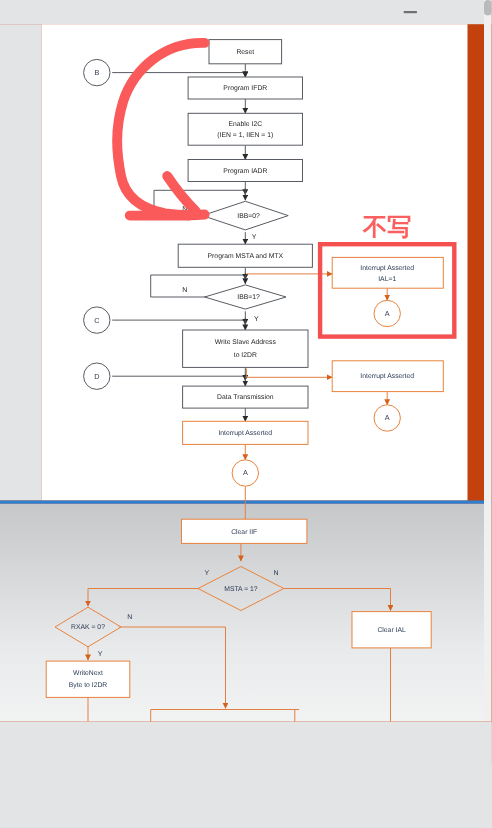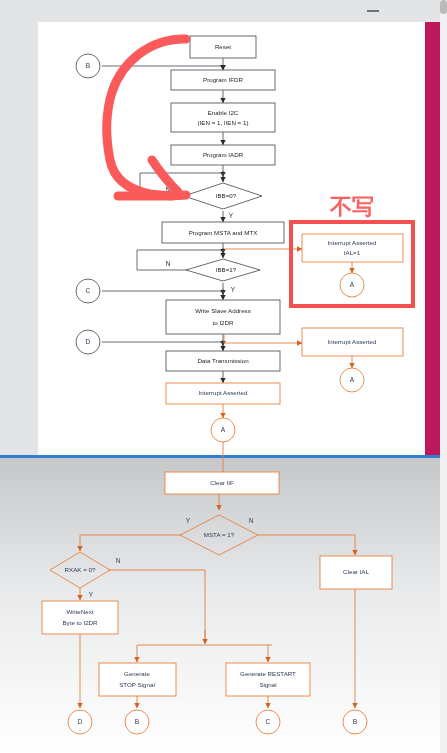--- a/index.html
+++ b/index.html
@@ -1,17 +1,17 @@
 <!DOCTYPE html>
 <html><head>
 <meta charset="utf-8">
 <style>
   html,body{margin:0;padding:0;background:#e3e4e6;}
   body{width:447px;height:753px;overflow:hidden;font-family:"Liberation Sans","DejaVu Sans",sans-serif;}
-  #app{position:relative;width:447px;height:753px;overflow:hidden;background:#be185d;}
+  #app{position:relative;width:447px;height:656px;overflow:hidden;background:#c2410c;}
 
   
   .chrome{position:absolute;left:0;top:0;width:447px;height:22px;background:#e3e4e6;}
   .min-btn{position:absolute;left:366px;top:6px;width:14px;height:11px;cursor:pointer;}
   .min-btn i{position:absolute;left:1px;top:4px;width:12px;height:2px;background:#6e7073;display:block;}
 
   
   .scroll-track{position:absolute;right:0;top:0;width:7px;height:753px;background:#f0f0f0;}
   .scroll-thumb{position:absolute;right:0;top:0px;width:7px;height:14px;background:#b9babc;border-radius:4px;cursor:pointer;}
 

